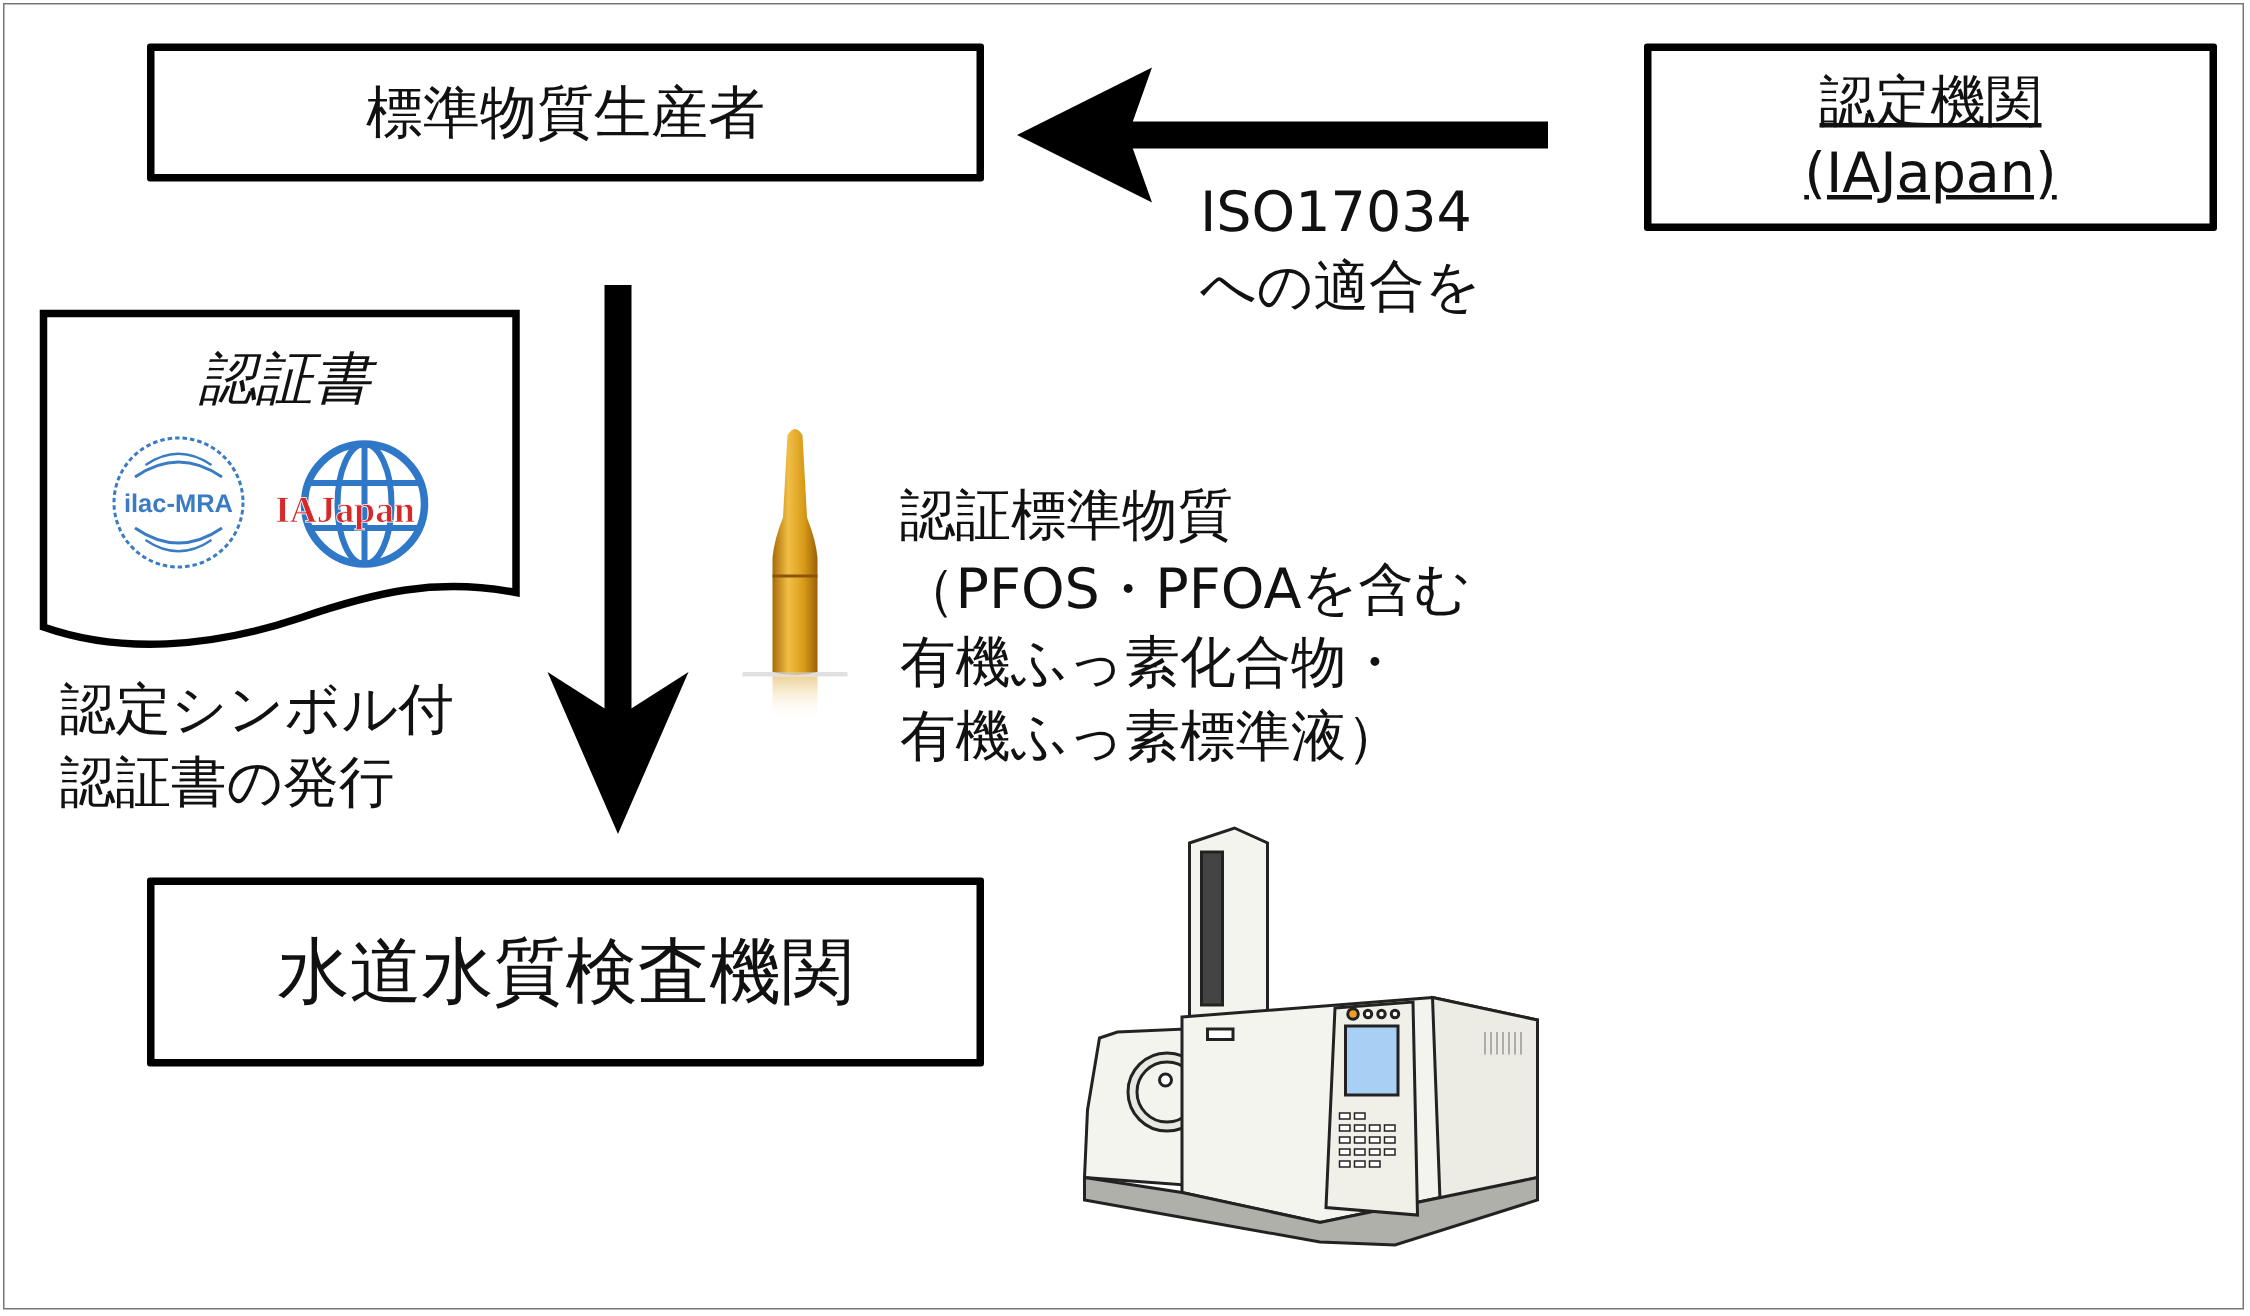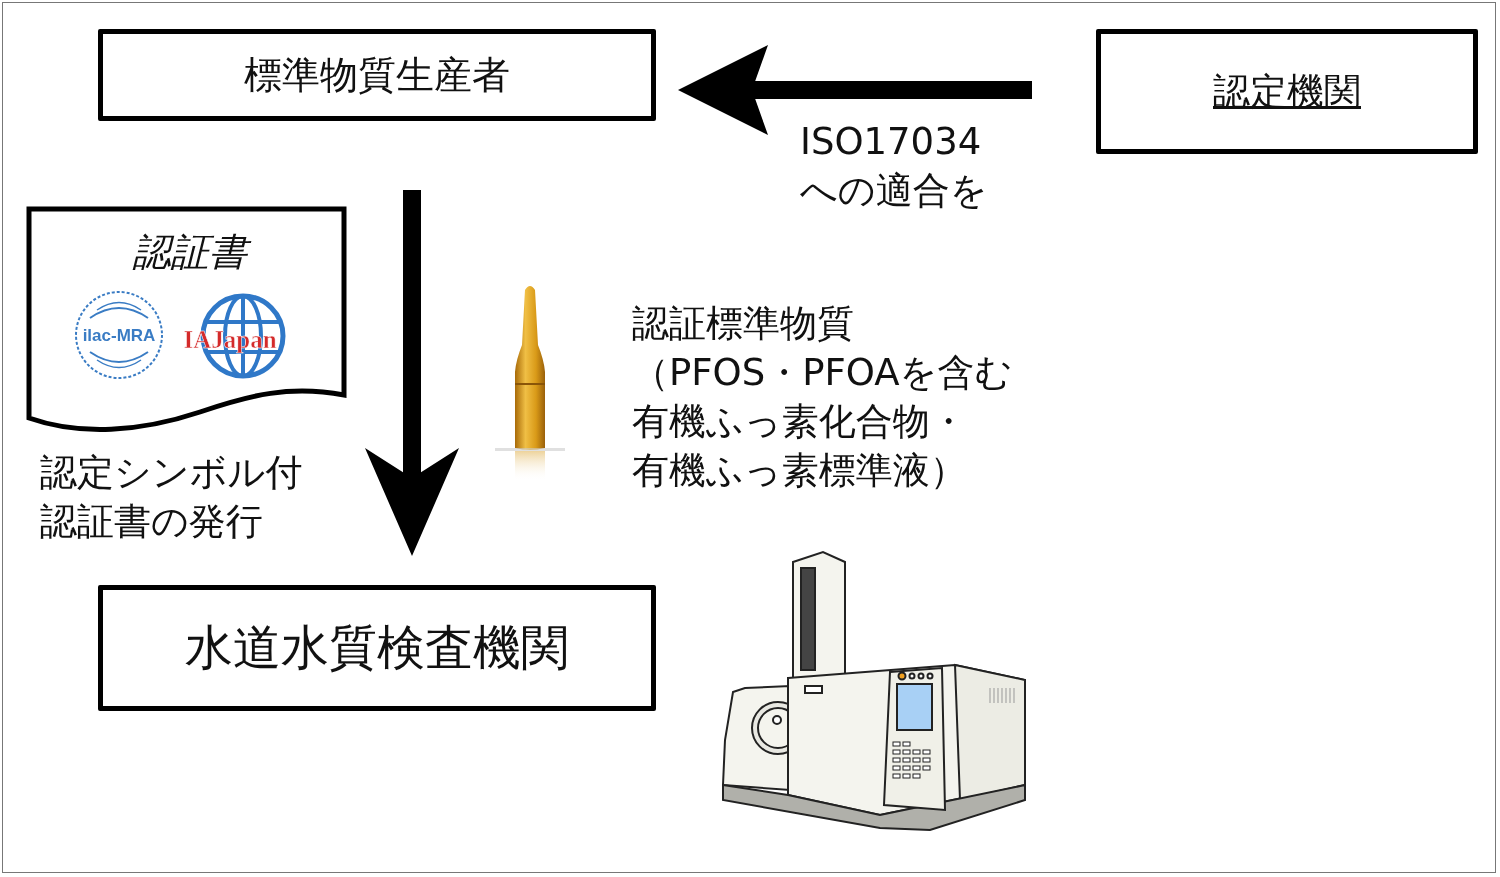--- a/index.html
+++ b/index.html
@@ -10,21 +10,21 @@
     .box { position: absolute; border: 5px solid #000; box-sizing: border-box; background: #fff;
            display: flex; align-items: center; justify-content: center; text-align: center;
            border-radius: 2px; }
     .box span { display: block; }
     #producer { left: 98px; top: 29px; width: 558px; height: 92px; font-size: 38px; align-items: center; }
     #accreditor { left: 1096px; top: 29px; width: 382px; height: 125px; font-size: 37px; line-height: 48px; flex-direction: column; text-decoration: underline; }
     #lab { left: 98px; top: 585px; width: 558px; height: 126px; font-size: 48px; }
     .txt { position: absolute; font-size: 37px; line-height: 49px; white-space: nowrap; }
     #iso-text { left: 800px; top: 117px; }
     #issue-text { left: 40px; top: 448px; }
-    #crm-text { left: 600px; top: 299px; margin-left: 32px; }
+    #crm-text { left: 600px; top: 319px; }
     svg.abs { position: absolute; left: 0; top: 0; }
     #cert-title { position: absolute; left: 60px; top: 227px; width: 260px; text-align: center; font-size: 38px; font-style: italic; }
   </style>
 </head>
 <body>
 
 <div class="frame"></div>
 
 <svg class="abs" width="1500" height="877">
   <g>
@@ -35,20 +35,21 @@
     <rect x="403" y="190" width="18" height="300" fill="#000"></rect>
     <polygon points="412,556 365,448 412,478 459,448" fill="#000"></polygon>
   </g>
 </svg>
 
 <div class="box" id="producer">
   <span>標準物質生産者</span>
 </div>
 <div class="box" id="accreditor">
   <span>認定機関</span>
+  <span>(IAJapan)</span>
 </div>
 <div class="box" id="lab">
   <span>水道水質検査機関</span>
 </div>
 
 <div class="txt" id="iso-text">
   <div>ISO17034</div>
   <div>への適合を</div>
 </div>
 

